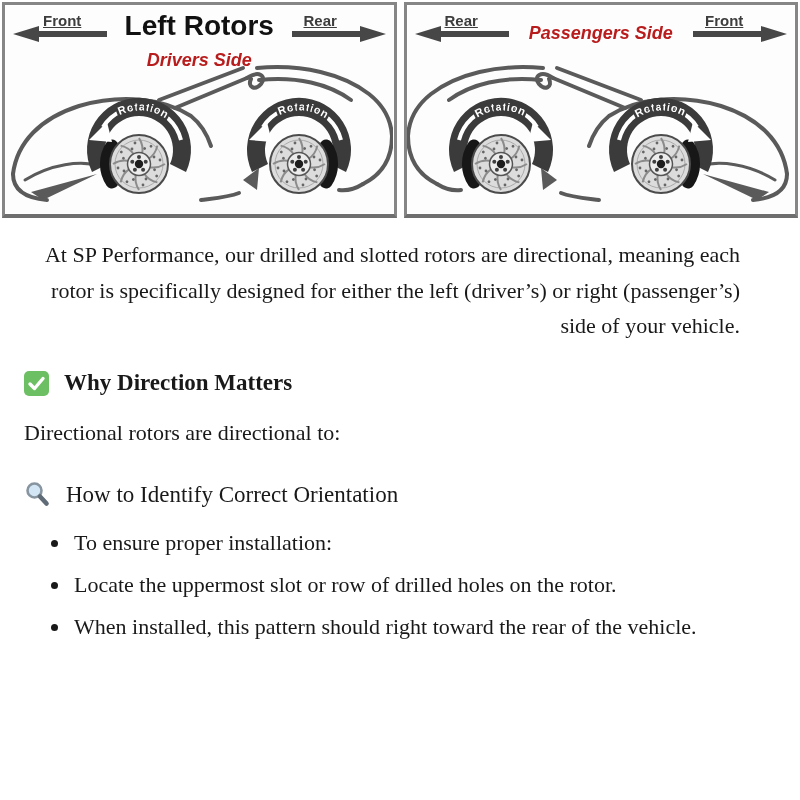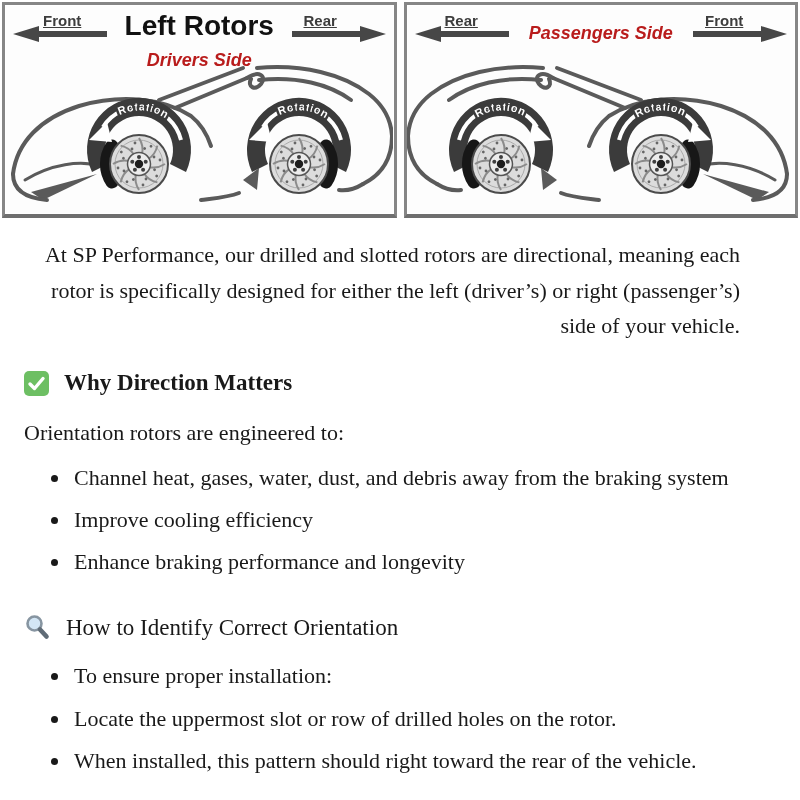--- a/index.html
+++ b/index.html
@@ -216,27 +216,22 @@
   <div class="sec-heading bold">
     <span class="check-badge">
       <svg width="25" height="25" viewBox="0 0 25 25">
         <rect x="0" y="0" width="25" height="25" rx="5" fill="#6dbf63"></rect>
         <polyline points="6,13 10.5,17.5 19,7.5" fill="none" stroke="#ffffff" stroke-width="3.4" stroke-linecap="round" stroke-linejoin="round"></polyline>
       </svg>
     </span>
     <span>Why Direction Matters</span>
   </div>
 
-  <p class="lead">Orientation rotors are engineered to:</p>
-
-  <ul class="bullets">
-    <li>Channel heat, gases, water, dust, and debris away from the braking system</li>
-    <li>Improve cooling efficiency</li>
-    <li>Enhance braking performance and longevity</li>
-  </ul>
+  <p class="lead">Directional rotors are directional to:</p>
+
 
   <div class="sec-heading regular" style="margin-top:35px;">
     <span class="mag-badge">
       <svg width="27" height="27" viewBox="0 0 27 27">
         <circle cx="10.5" cy="9.5" r="7" fill="#d3e6f5" stroke="#8795a1" stroke-width="2.6"></circle>
         <line x1="16" y1="15.5" x2="22.5" y2="22.5" stroke="#5f6b76" stroke-width="4.6" stroke-linecap="round"></line>
       </svg>
     </span>
     <span>How to Identify Correct Orientation</span>
   </div>

